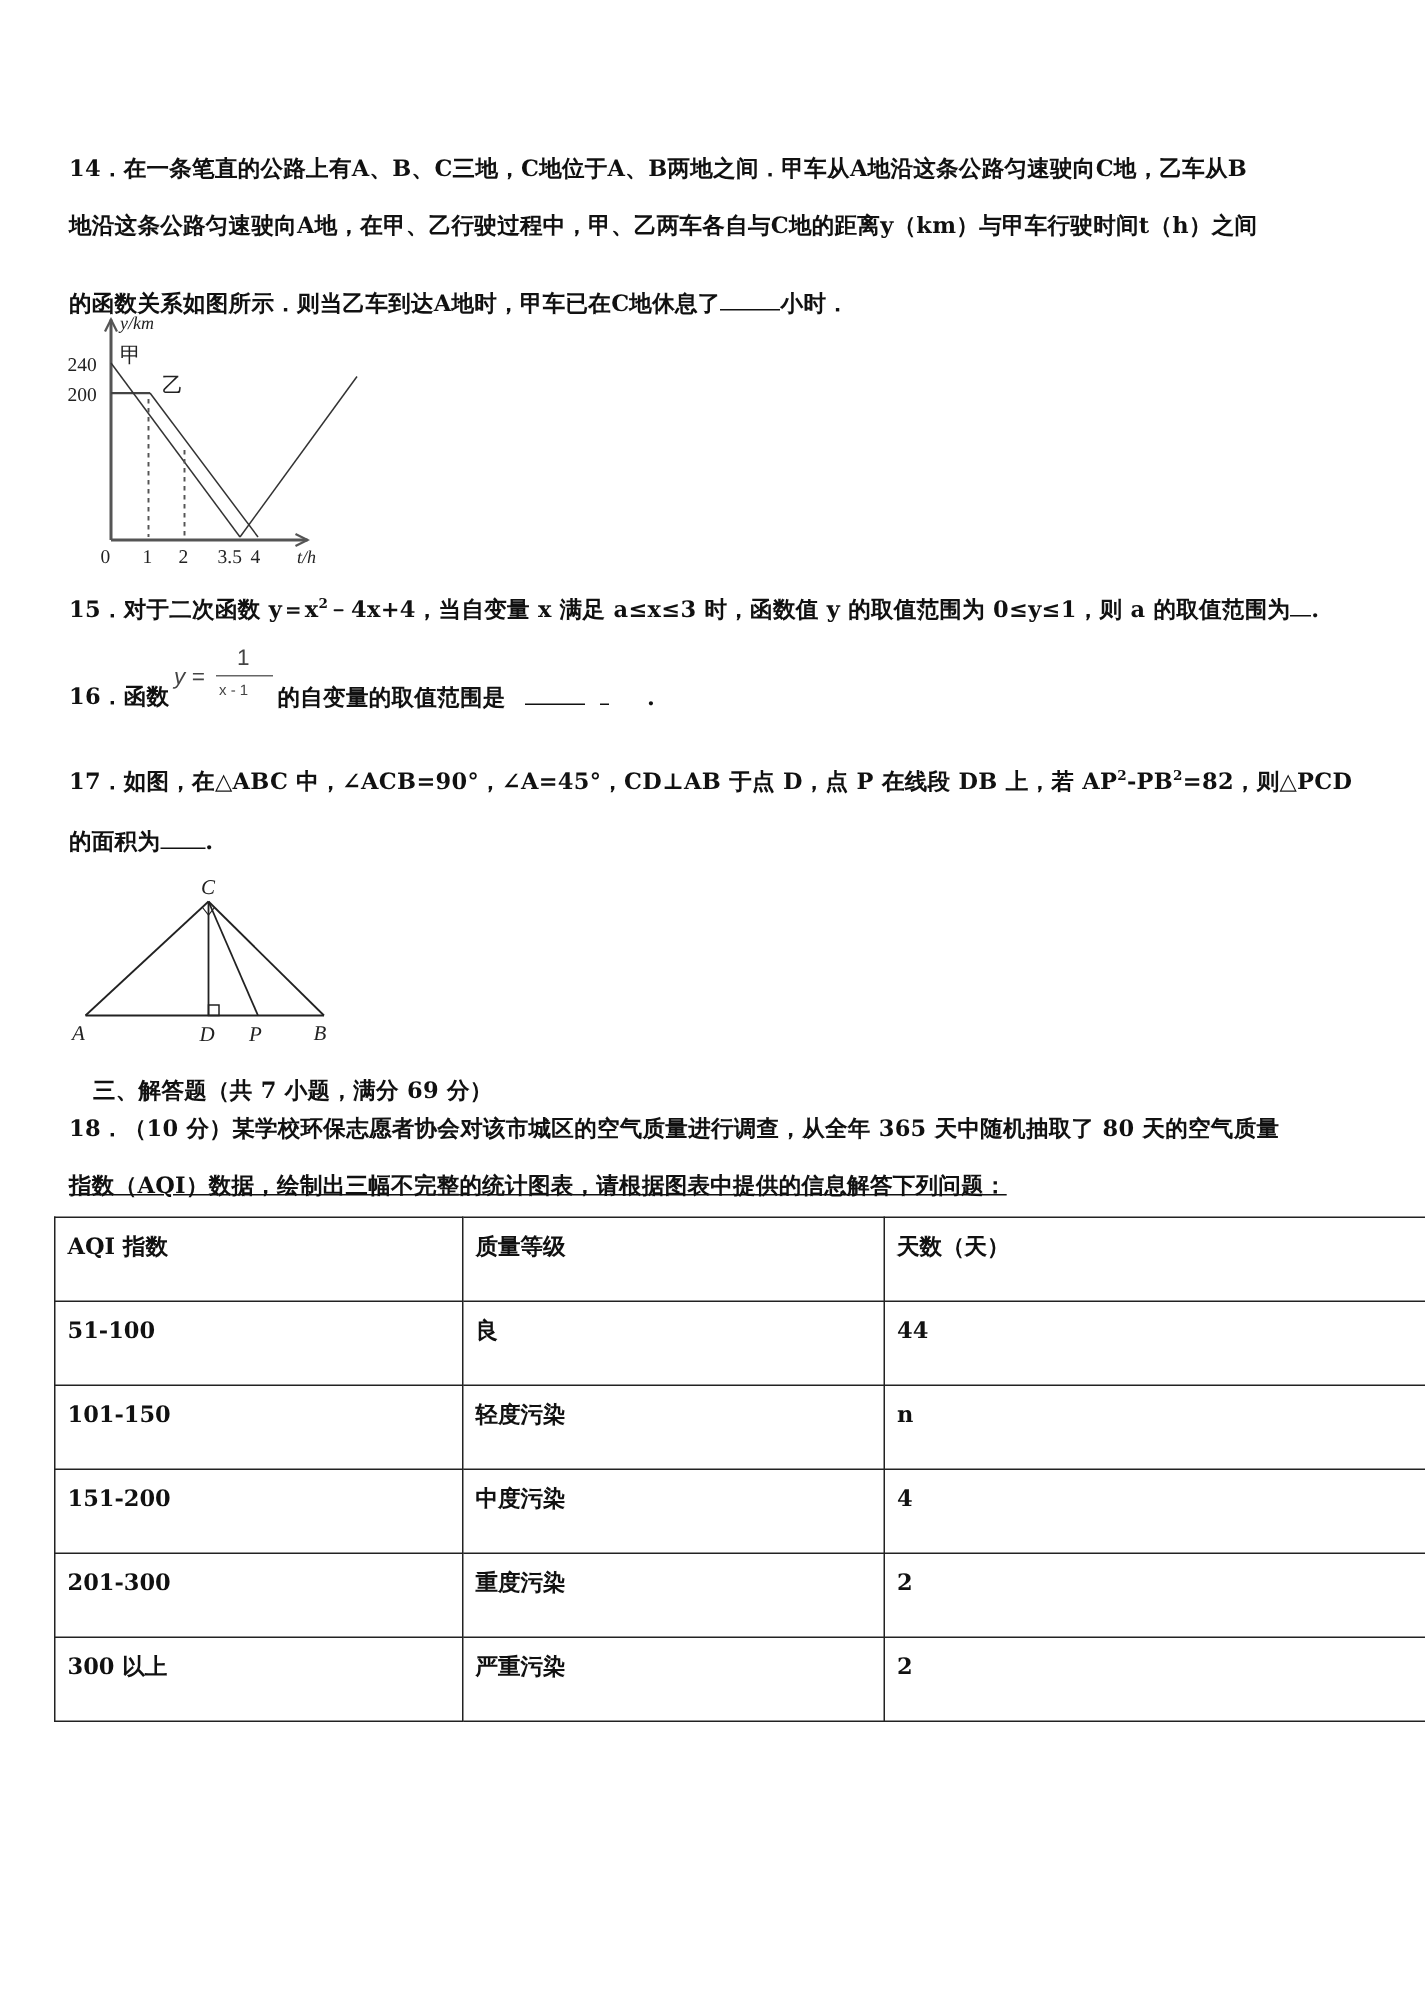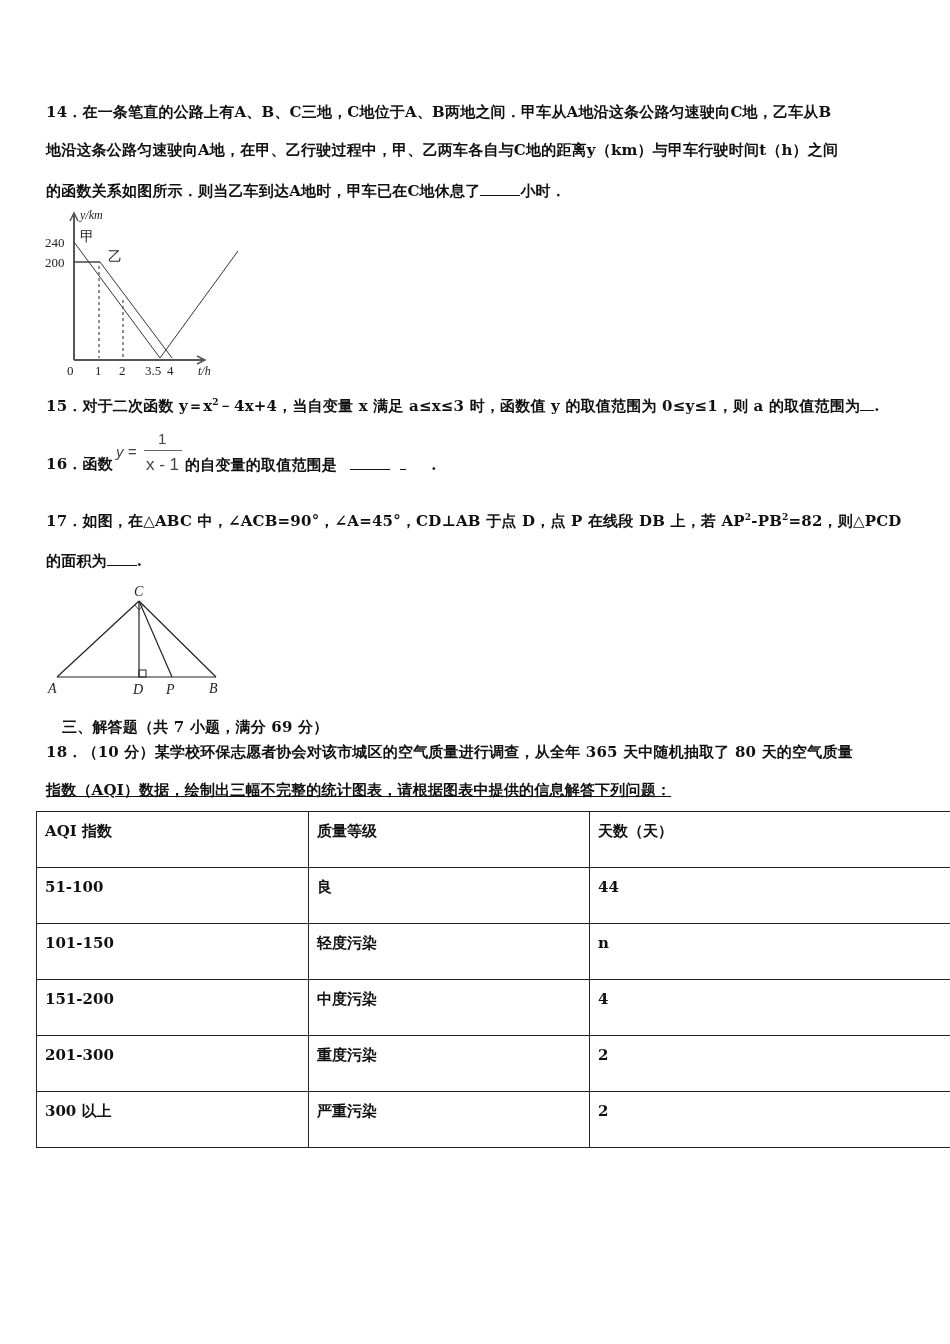--- a/index.html
+++ b/index.html
@@ -12,21 +12,21 @@
   .tbl { position: absolute; left: 36px; top: 811px; width: 949px; border-collapse: collapse; }
   .tbl td { border: 1.5px solid #222; height: 45px; vertical-align: top; padding: 10px 8px 0 8px; font-size: 15px; font-weight: bold; }
   .tbl td.c1 { width: 255px; }
   .tbl td.c2 { width: 264px; }
 </style>
 </head>
 <body>
 
 <div class="line" style="top:103px;">14．在一条笔直的公路上有A、B、C三地，C地位于A、B两地之间．甲车从A地沿这条公路匀速驶向C地，乙车从B</div>
 <div class="line" style="top:141px;">地沿这条公路匀速驶向A地，在甲、乙行驶过程中，甲、乙两车各自与C地的距离y（km）与甲车行驶时间t（h）之间</div>
-<div class="line" style="top:181px;">
+<div class="line" style="top:192px;">
   <span>的函数关系如图所示．则当乙车到达A地时，甲车已在C地休息了</span><span class="blank" style="width:40px;"></span><span>小时．</span>
 </div>
 
 <svg style="left:40px; top:205px;" width="215" height="180" viewBox="40 205 215 180">
 
   <line x1="74" y1="360" x2="74" y2="213" stroke="#555" stroke-width="2"></line>
   <polyline points="70,221 74,213 78,221" fill="none" stroke="#555" stroke-width="1.5"></polyline>
   <line x1="74" y1="360" x2="205" y2="360" stroke="#555" stroke-width="2"></line>
   <polyline points="197,356 205,360 197,364" fill="none" stroke="#555" stroke-width="1.5"></polyline>
 
@@ -58,21 +58,21 @@
   <span>15．对于二次函数 y＝x</span><sup>2</sup><span>﹣4x+4，当自变量 x 满足 a≤x≤3 时，函数值 y 的取值范围为 0≤y≤1，则 a 的取值范围为</span><span class="blank" style="width:14px;"></span><span>.</span>
 </div>
 
 <div class="line" style="top:455px;">
   <span>16．函数</span>
 </div>
 <div style="position:absolute; left:116px; top:430px; font-family:'Liberation Sans', sans-serif; color:#444;">
   <span style="position:absolute; left:0; top:13px; font-size:15px; font-style:italic; white-space:nowrap;">y =</span>
   <span style="position:absolute; left:42px; top:0; font-size:15px;">1</span>
   <span style="position:absolute; left:28px; top:20px; width:38px; border-top:1px solid #666;"></span>
-  <span style="position:absolute; left:30px; top:25px; font-size:17px; white-space:nowrap;">x - 1</span>
+  <span style="position:absolute; left:30px; top:25px; font-size:10px; white-space:nowrap;">x - 1</span>
 </div>
 <div class="line" style="top:455px; left:185px;">
   <span>的自变量的取值范围是</span>
   <span class="blank" style="width:40px; margin-left:8px;"></span>
   <span class="blank" style="width:6px; margin-left:4px;"></span>
   <span style="margin-left:20px;">.</span>
 </div>
 
 <div class="line" style="top:512px;">
   <span>17．如图，在△ABC 中，∠ACB=90°，∠A=45°，CD⊥AB 于点 D，点 P 在线段 DB 上，若 AP</span><sup>2</sup><span>-PB</span><sup>2</sup><span>=82，则△PCD</span>

